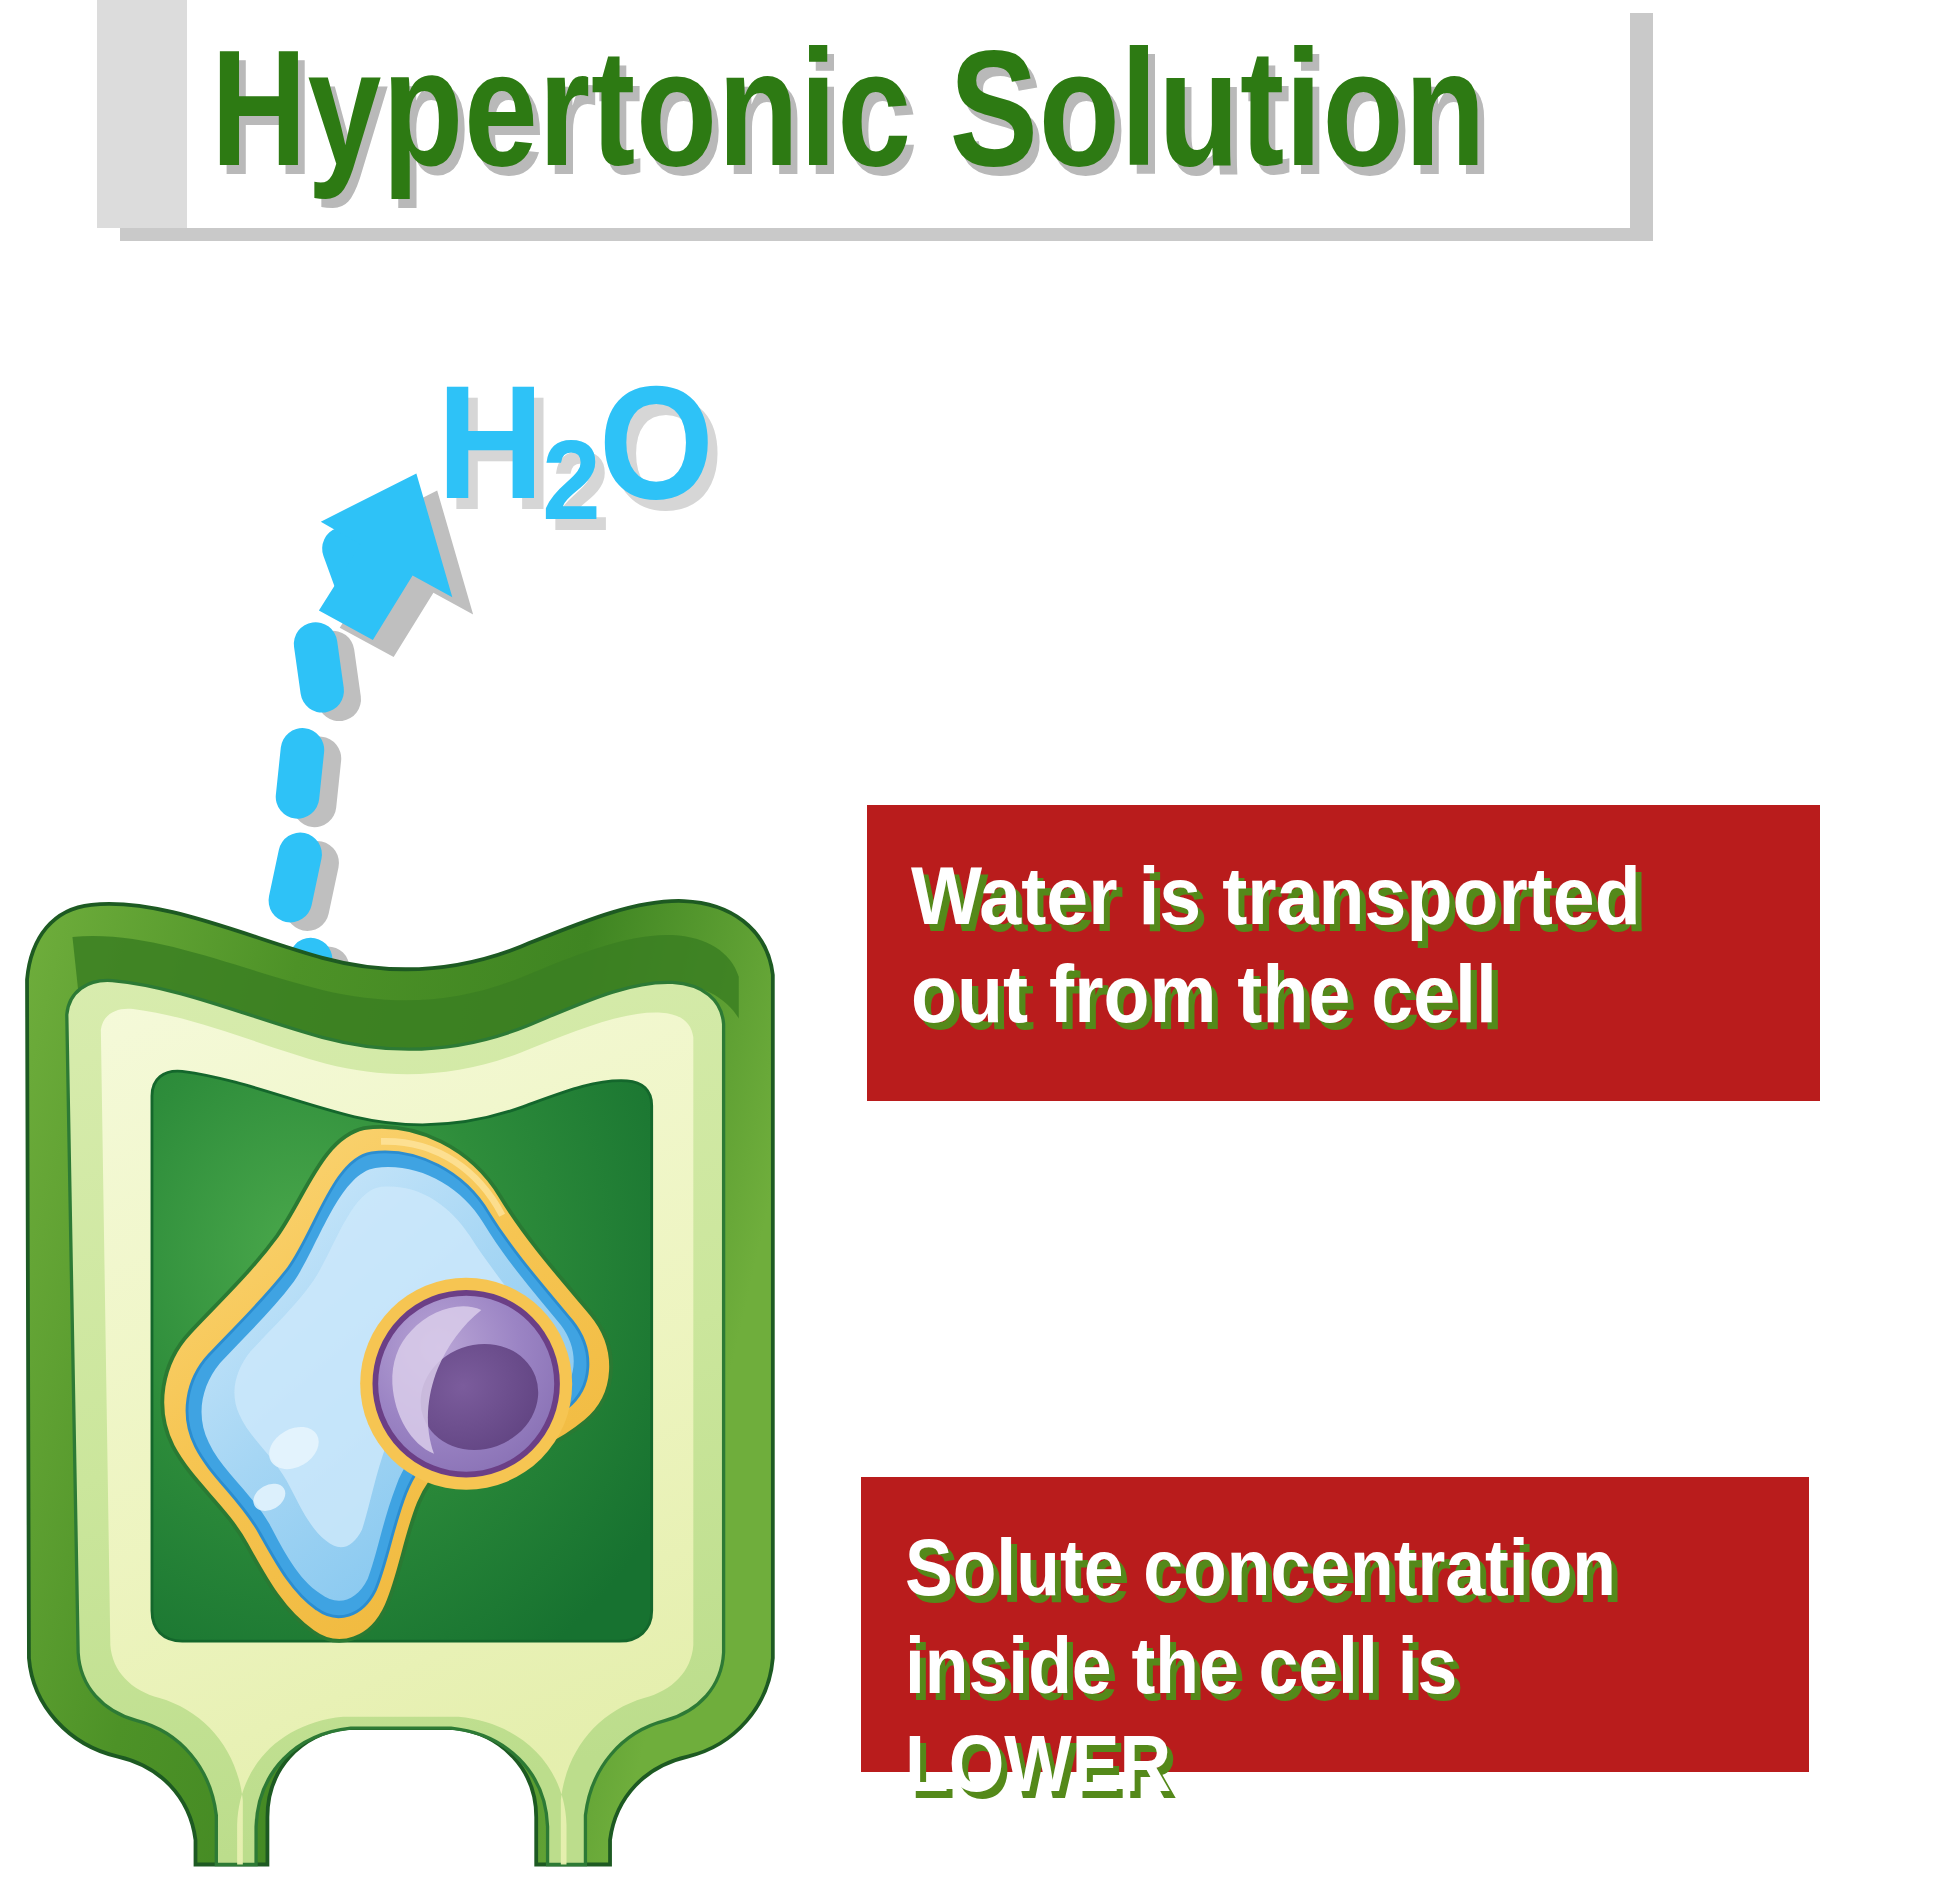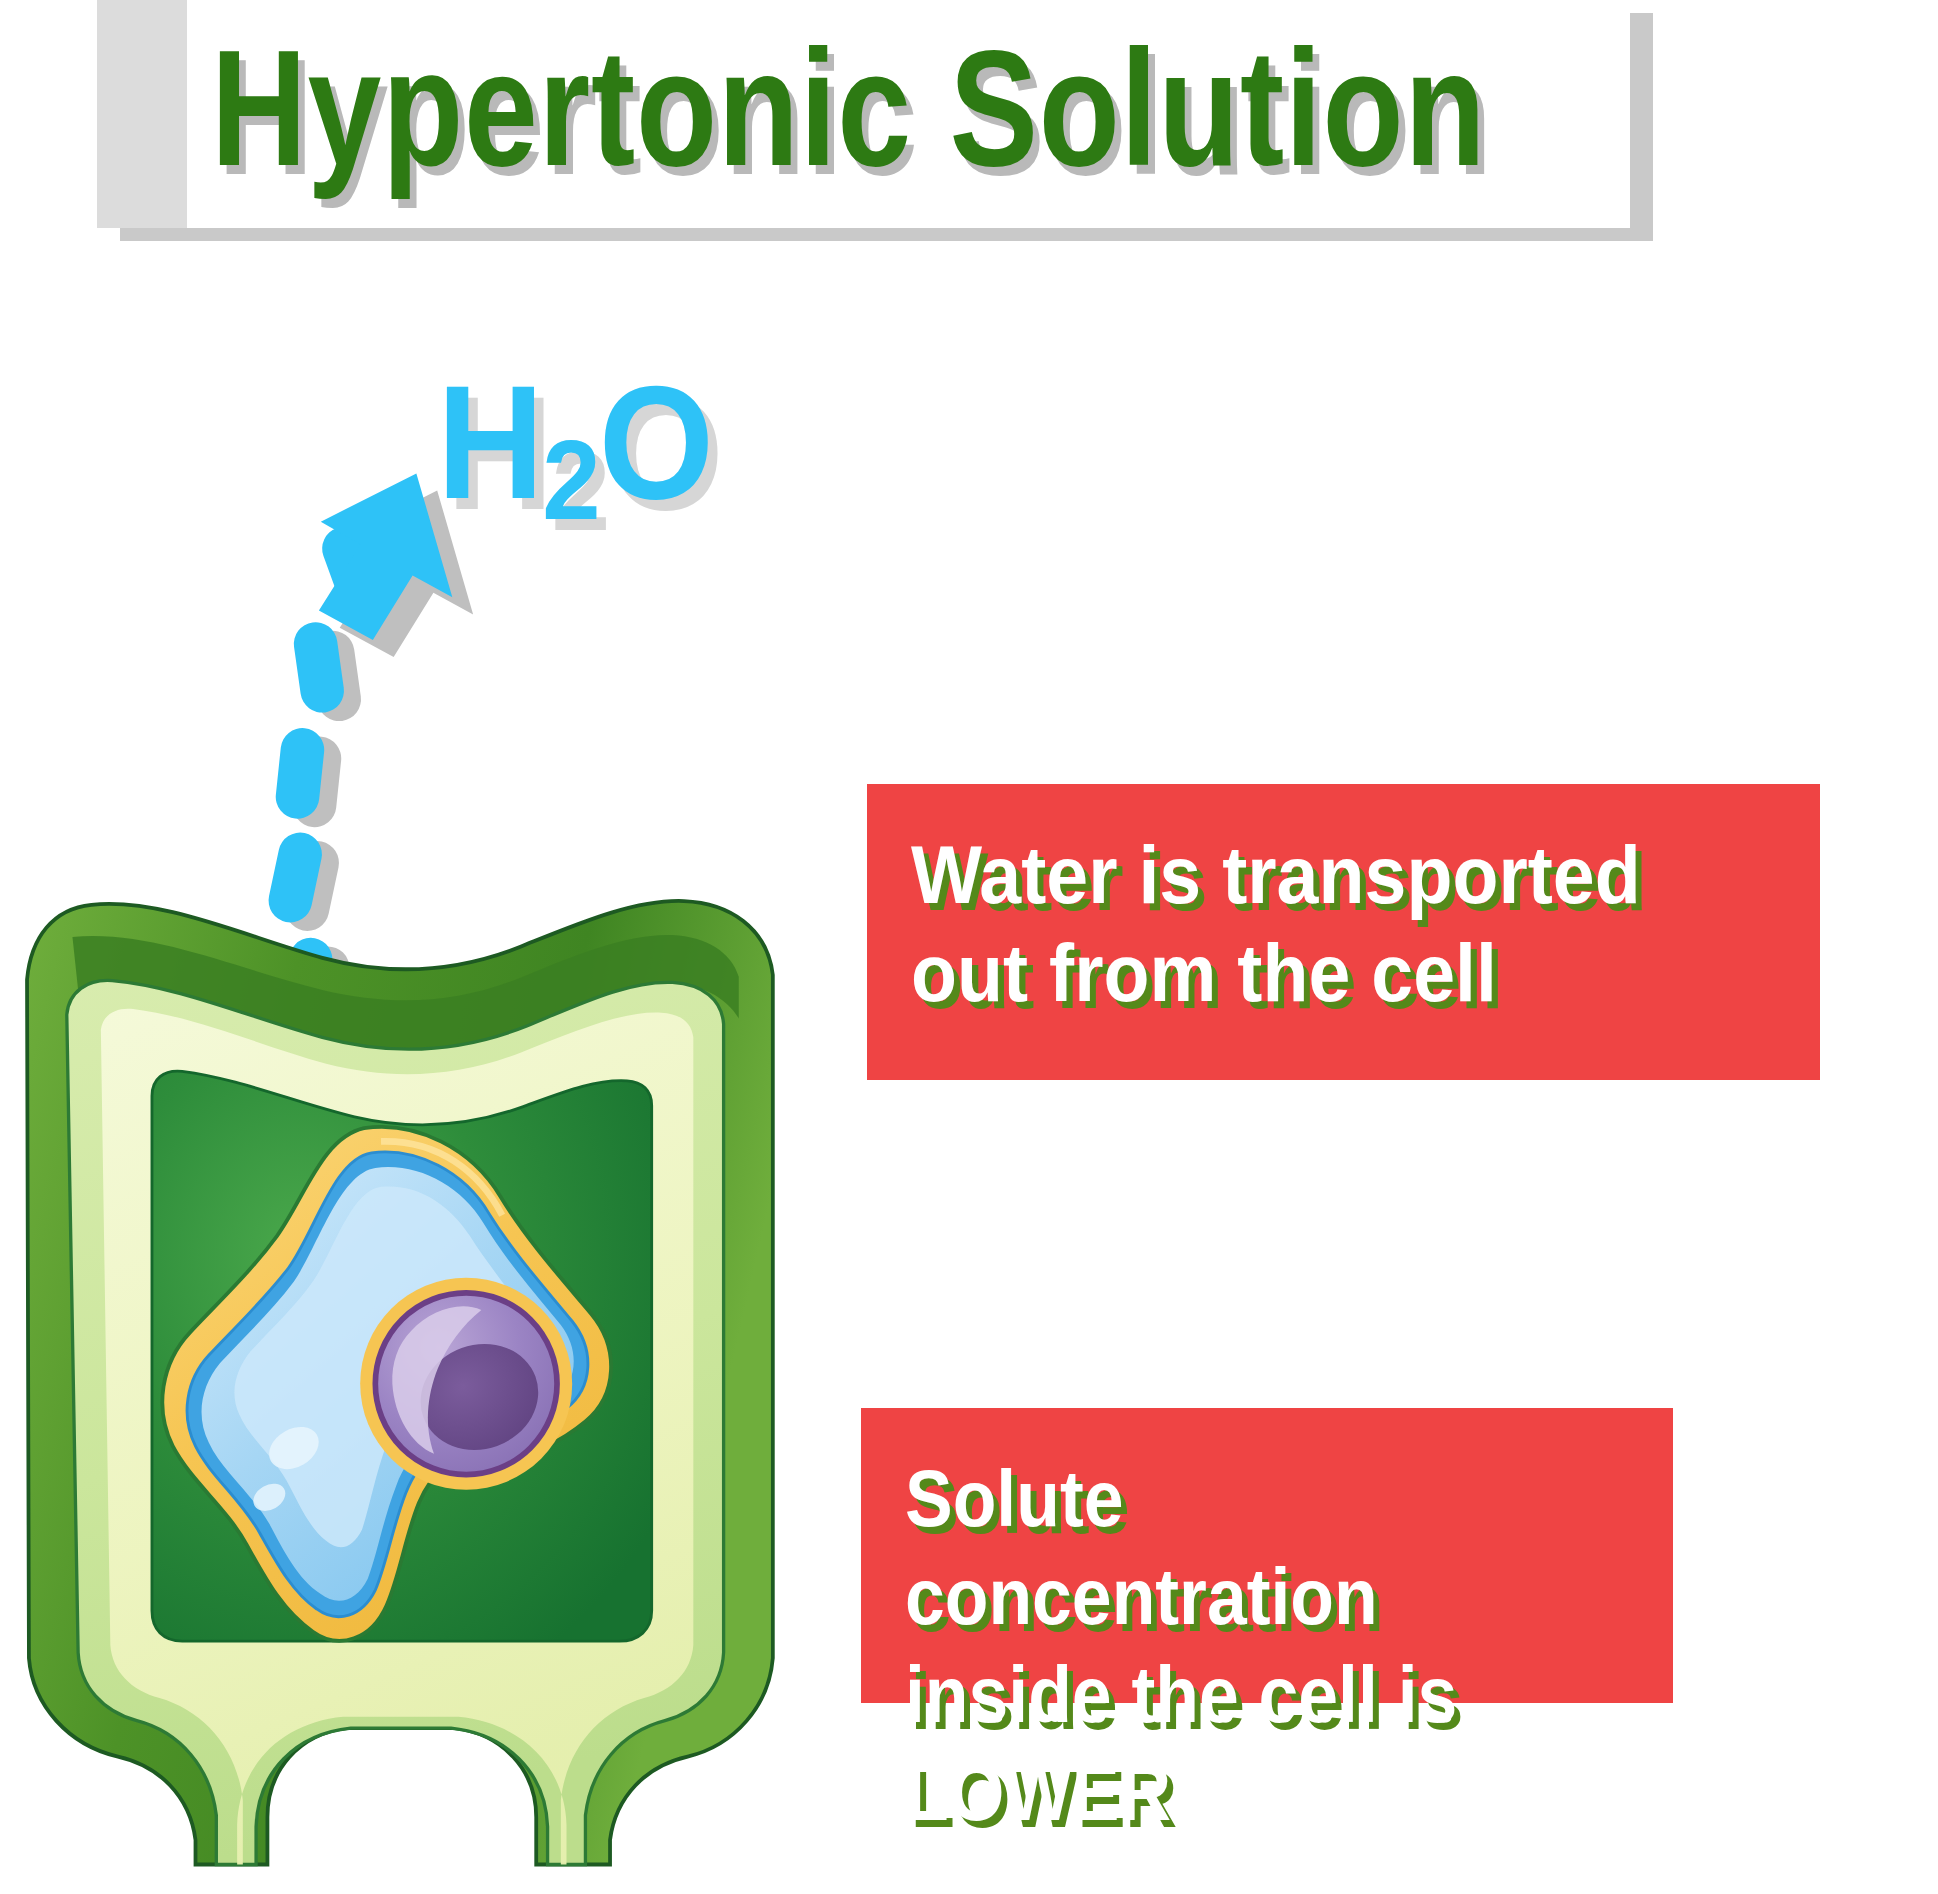--- a/index.html
+++ b/index.html
@@ -104,34 +104,35 @@
     position: absolute;
     left: 9.5px;
     top: 795px;
     width: 795px;
     height: 1079px;
   }
 
   
   .caption-box {
     position: absolute;
-    background: #ef4444;
+    background: #b91c1c;
     box-sizing: border-box;
     padding: 42px 44px 0 44px;
+    margin-top: 21px;
   }
   #caption-box-1 {
     left: 867px;
     top: 784px;
     width: 953px;
     height: 296px;
   }
   #caption-box-2 {
     left: 861px;
-    top: 1408px;
-    width: 812px;
+    top: 1456px;
+    width: 948px;
     height: 295px;
   }
   .caption-text {
     font-family: "Liberation Sans", sans-serif;
     font-weight: bold;
     font-size: 81px;
     line-height: 98px;
     color: #ffffff;
     text-shadow: 6.6px 6.6px 0 #54891a;
     transform: scaleX(0.93);

